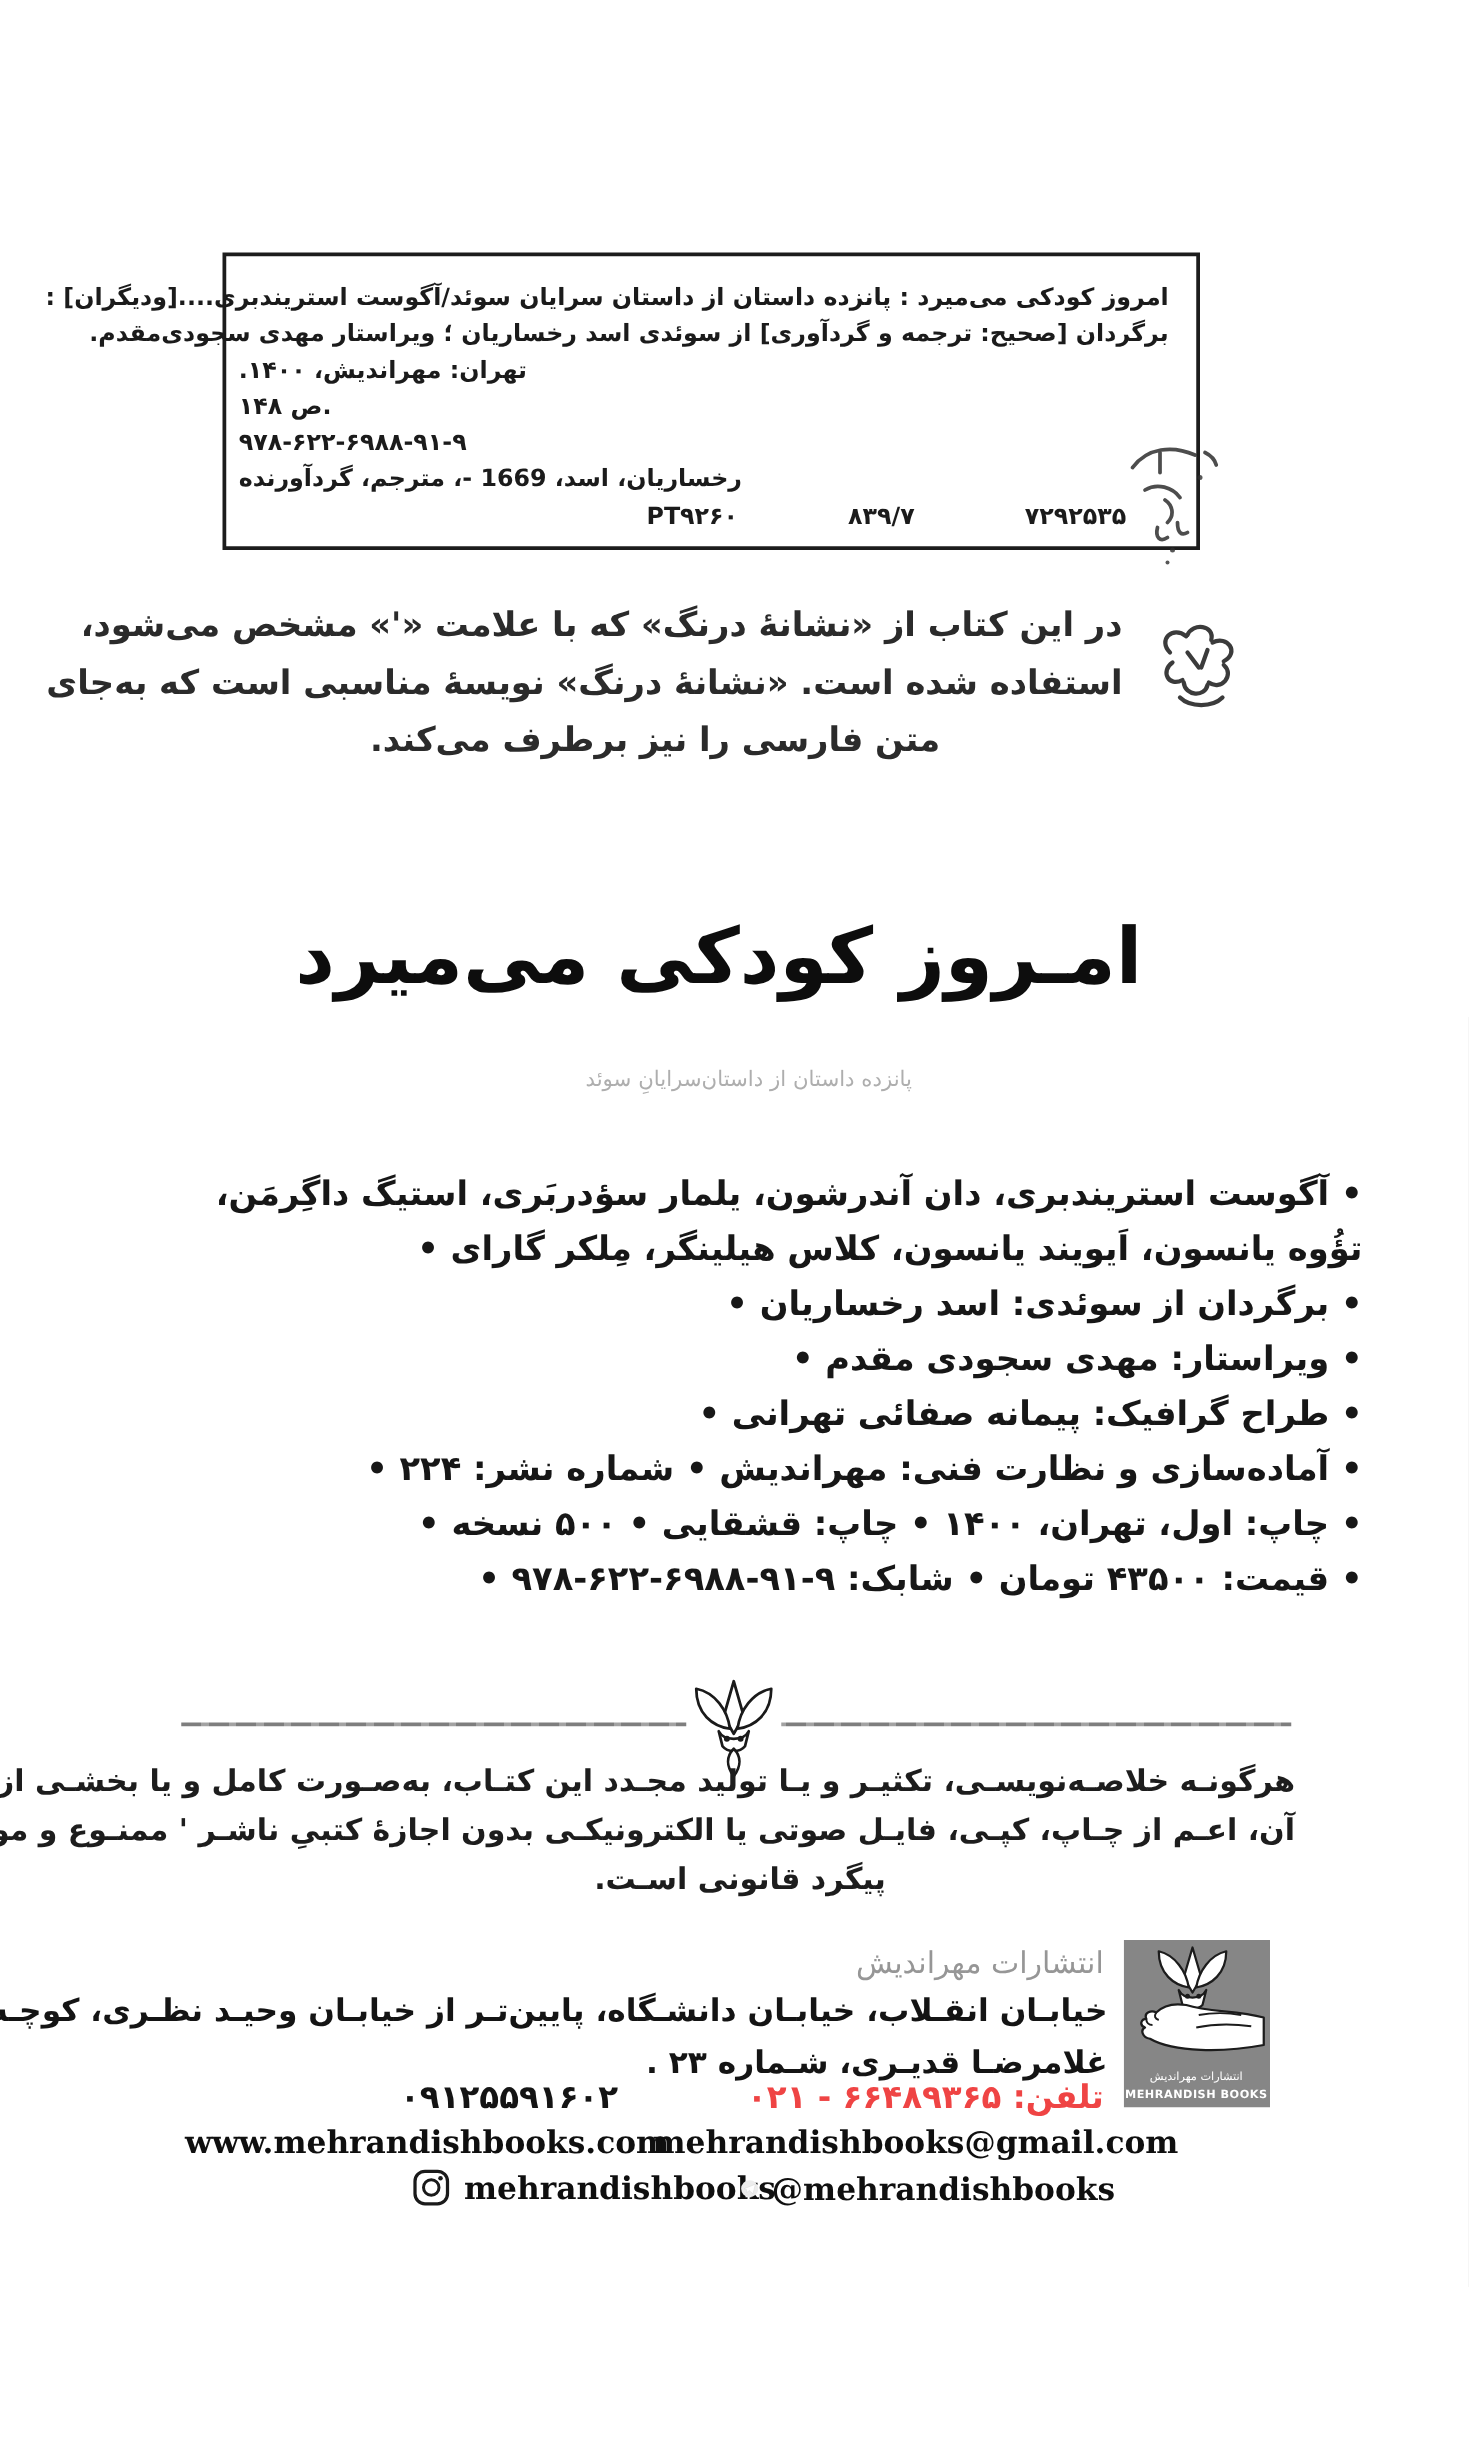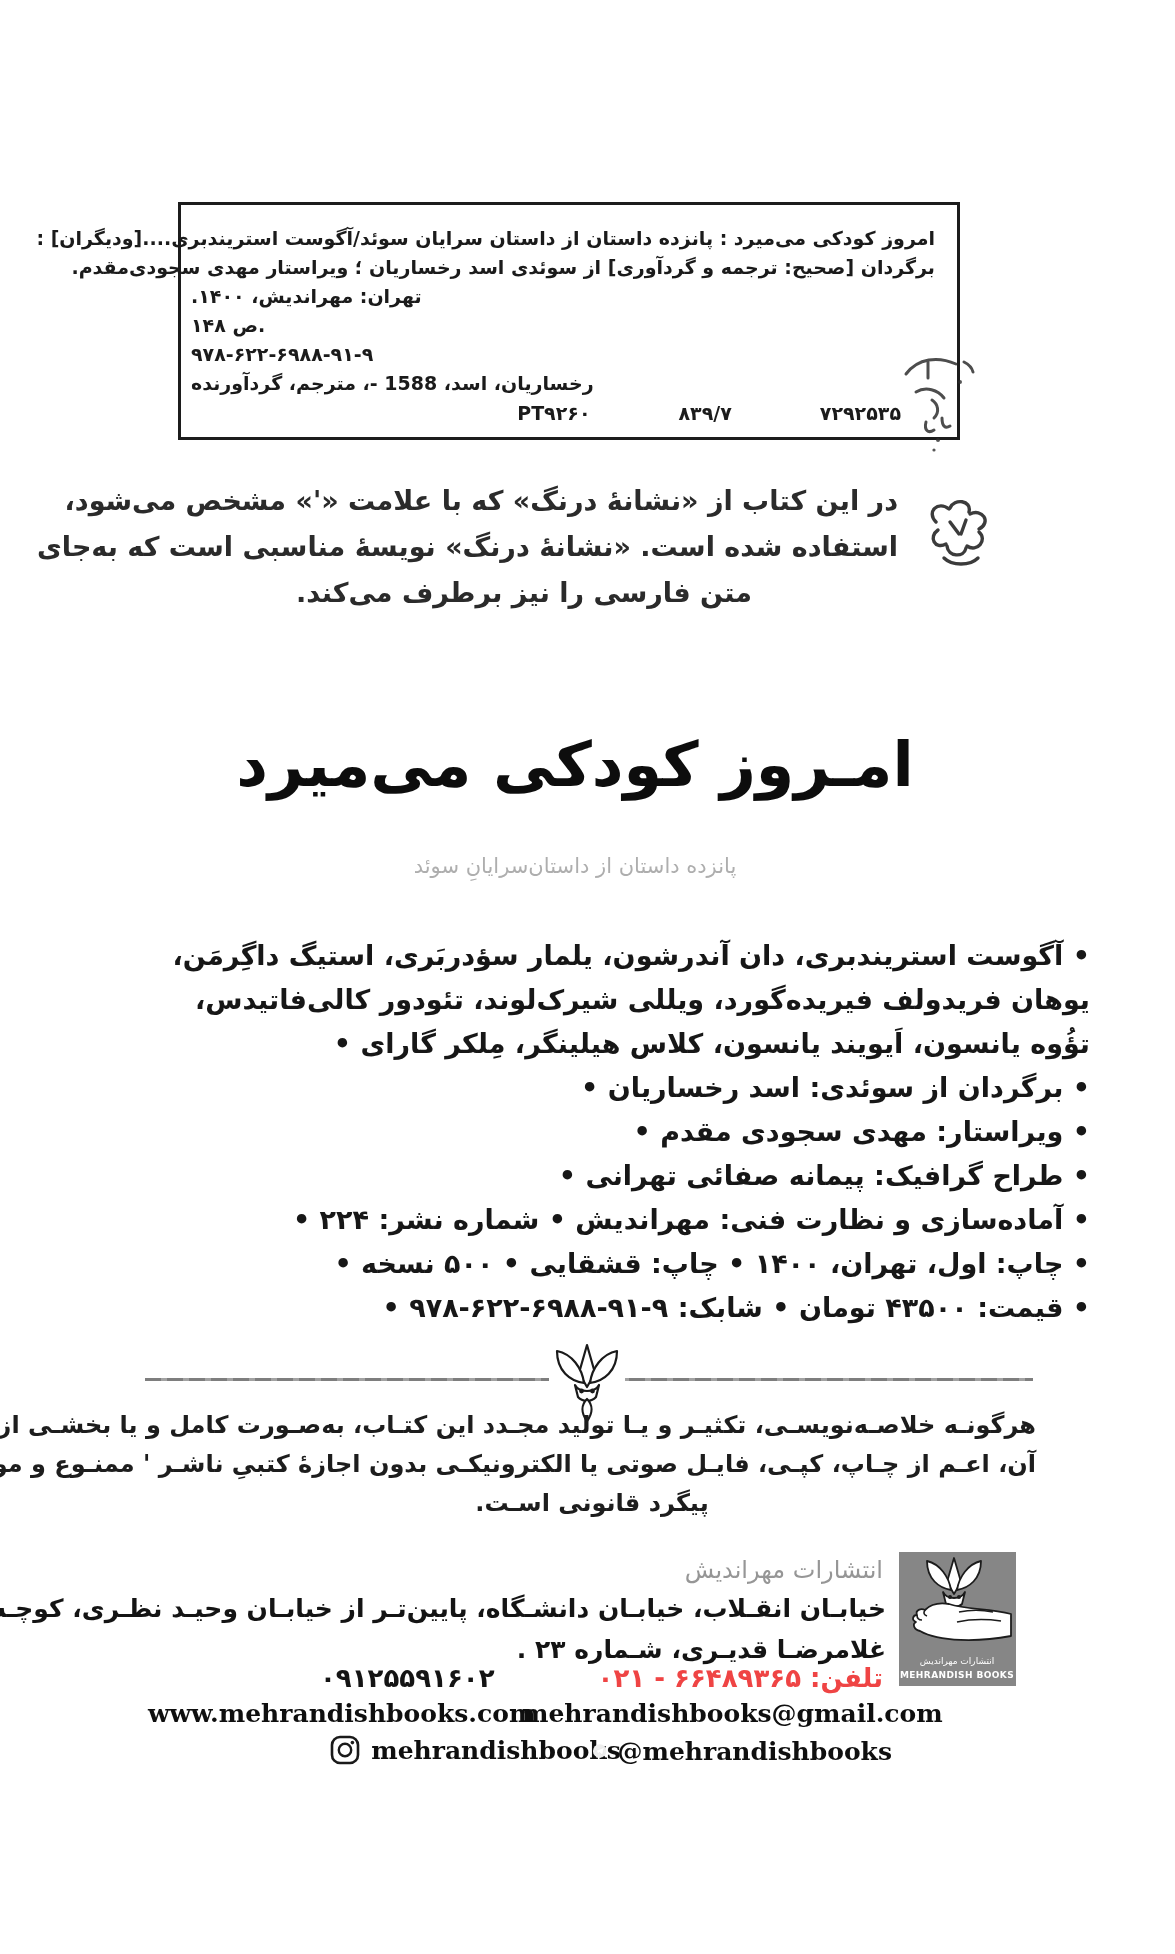--- a/index.html
+++ b/index.html
@@ -35,21 +35,21 @@
   .cline{text-align:center;}
   
   .title{
     position:absolute;top:728px;left:0;width:1150px;margin:0;
     text-align:center;direction:rtl;
     font-size:62px;font-weight:bold;color:#0d0d0d;
   }
   .subtitle{
     position:absolute;top:854px;left:0;width:1150px;
     text-align:center;direction:rtl;
-    font-size:21px;font-weight:normal;color:#aeaeae;letter-spacing:1px;
+    font-size:17px;font-weight:normal;color:#aeaeae;letter-spacing:1px;padding-left:24px;
   }
   
   .credits{
     position:absolute;top:934px;left:60px;width:1030px;
     direction:rtl;text-align:right;
     font-weight:bold;font-size:27px;line-height:44px;color:#171717;
   }
   .credits div{white-space:nowrap;}
   
   .divider{
@@ -100,21 +100,21 @@
 <body>
 
 <div class="page">
 
   <div class="catalog-box">
     <div class="box-line">امروز کودکی می‌میرد : پانزده داستان از داستان سرایان سوئد/آگوست استریندبری....[ودیگران] :</div>
     <div class="box-line">برگردان [صحیح: ترجمه و گردآوری] از سوئدی اسد رخساریان ؛ ویراستار مهدی سجودی‌مقدم.</div>
     <div class="box-line">تهران: مهراندیش، ۱۴۰۰.</div>
     <div class="box-line">⁦۱۴۸ ص.⁩</div>
     <div class="box-line">⁦۹۷۸-۶۲۲-۶۹۸۸-۹۱-۹⁩</div>
-    <div class="box-line">رخساریان، اسد، 1588 -، مترجم، گردآورنده</div>
+    <div class="box-line">رخساریان، اسد، 1669 -، مترجم، گردآورنده</div>
     <div class="call-row">
       <span>۷۲۹۲۵۳۵</span>
       <span>۸۳۹/۷</span>
       <span>PT۹۲۶۰</span>
     </div>
   </div>
 
   <svg class="ink ink1" viewBox="0 0 105 110">
     <g fill="none" stroke="#2e2e2e" stroke-width="3" stroke-linecap="round" opacity="0.85">
       <path d="M8 26 C20 10 40 8 58 16"></path>
@@ -149,21 +149,20 @@
     <div class="jline">در این کتاب از «نشانهٔ درنگ» که با علامت «'» مشخص می‌شود،</div>
     <div class="jline">استفاده شده است. «نشانهٔ درنگ» نویسهٔ مناسبی است که به‌جای</div>
     <div class="cline">متن فارسی را نیز برطرف می‌کند.</div>
   </div>
 
   <h1 class="title">امـروز کودکی می‌میرد</h1>
   <div class="subtitle">پانزده داستان از داستان‌سرایانِ سوئد</div>
 
   <div class="credits">
     <div>• آگوست استریندبری، دان آندرشون، یلمار سؤدربَری، استیگ داگِرمَن،</div>
-    <div>یوهان فریدولف فیریده‌گورد، ویللی شیرک‌لوند، تئودور کالی‌فاتیدس،</div>
     <div>تؤُوه یانسون، اَیویند یانسون، کلاس هیلینگر، مِلکر گارای •</div>
     <div>• برگردان از سوئدی: اسد رخساریان •</div>
     <div>• ویراستار: مهدی سجودی مقدم •</div>
     <div>• طراح گرافیک: پیمانه صفائی تهرانی •</div>
     <div>• آماده‌سازی و نظارت فنی: مهراندیش • شماره نشر: ۲۲۴ •</div>
     <div>• چاپ: اول، تهران، ۱۴۰۰ • چاپ: قشقایی • ۵۰۰ نسخه •</div>
     <div>• قیمت: ۴۳۵۰۰ تومان • شابک: ⁦۹۷۸-۶۲۲-۶۹۸۸-۹۱-۹⁩ •</div>
   </div>
 
   <div class="divider"></div>

